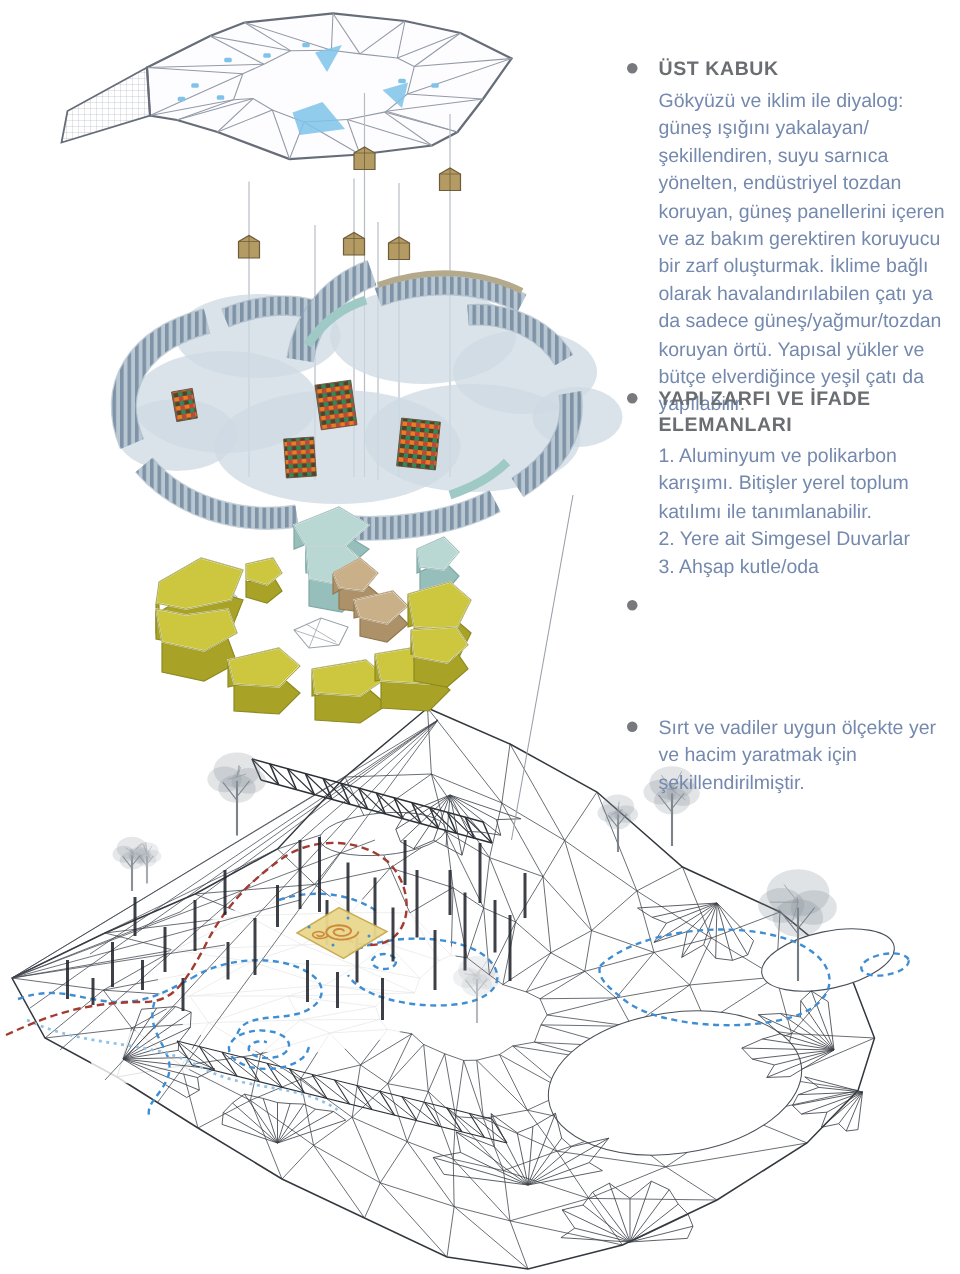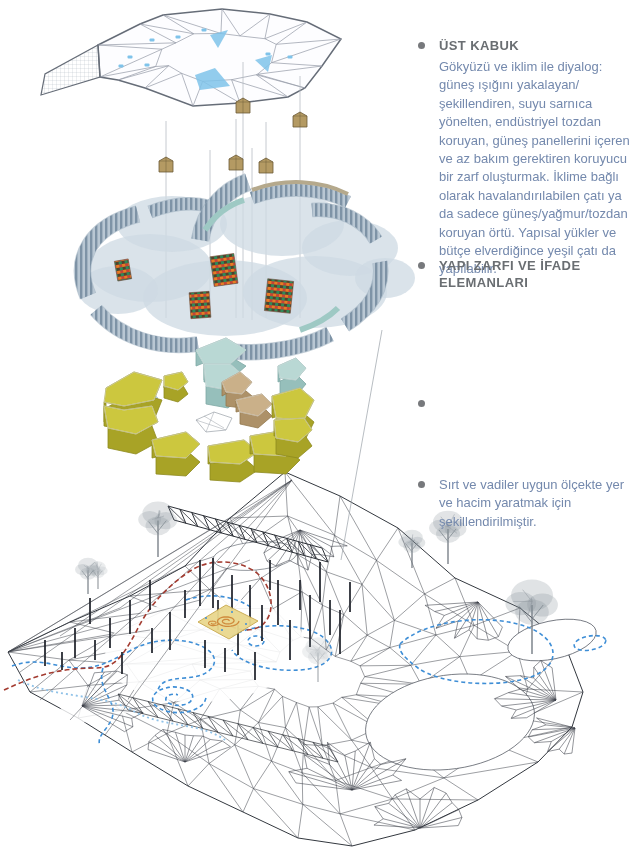--- a/index.html
+++ b/index.html
@@ -912,20 +912,23 @@
 
   <div class="text-col">
     <div class="section" style="top:37px">
       <span class="bullet"></span>
       <h3>ÜST KABUK</h3>
       <p>Gökyüzü ve iklim ile diyalog: güneş ışığını yakalayan/şekillendiren, suyu sarnıca yönelten, endüstriyel tozdan koruyan, güneş panellerini içeren ve az bakım gerektiren koruyucu bir zarf oluşturmak. İklime bağlı olarak havalandırılabilen çatı ya da sadece güneş/yağmur/tozdan koruyan örtü. Yapısal yükler ve bütçe elverdiğince yeşil çatı da yapılabilir.</p>
     </div>
     <div class="section" style="top:257px">
       <span class="bullet"></span>
       <h3>YAPI ZARFI VE İFADE ELEMANLARI</h3>
+      <p>1. Aluminyum ve polikarbon karışımı. Bitişler yerel toplum katılımı ile tanımlanabilir.
+2. Yere ait Simgesel Duvarlar
+3. Ahşap kutle/oda</p>
     </div>
     <div class="section" style="top:395px">
       <span class="bullet"></span>
     </div>
     <div class="section" style="top:476px">
       <span class="bullet"></span>
       <p>Sırt ve vadiler uygun ölçekte yer ve hacim yaratmak için şekillendirilmiştir.</p>
     </div>
   </div>
 </div>

